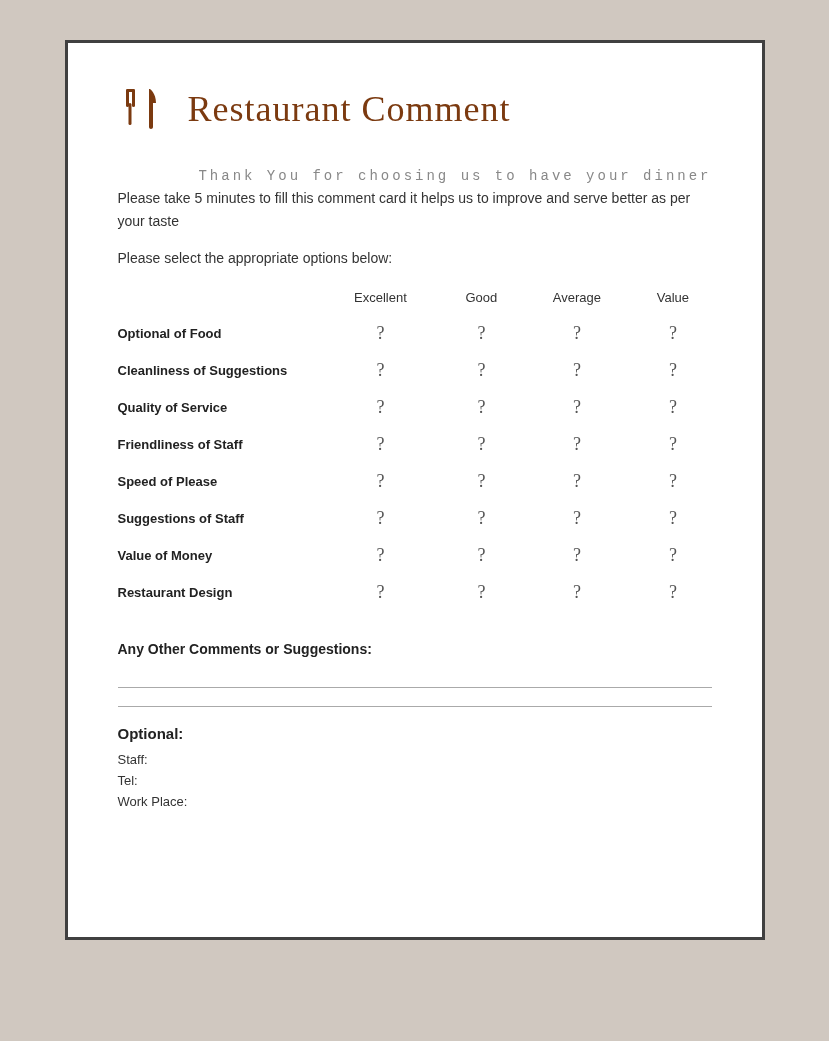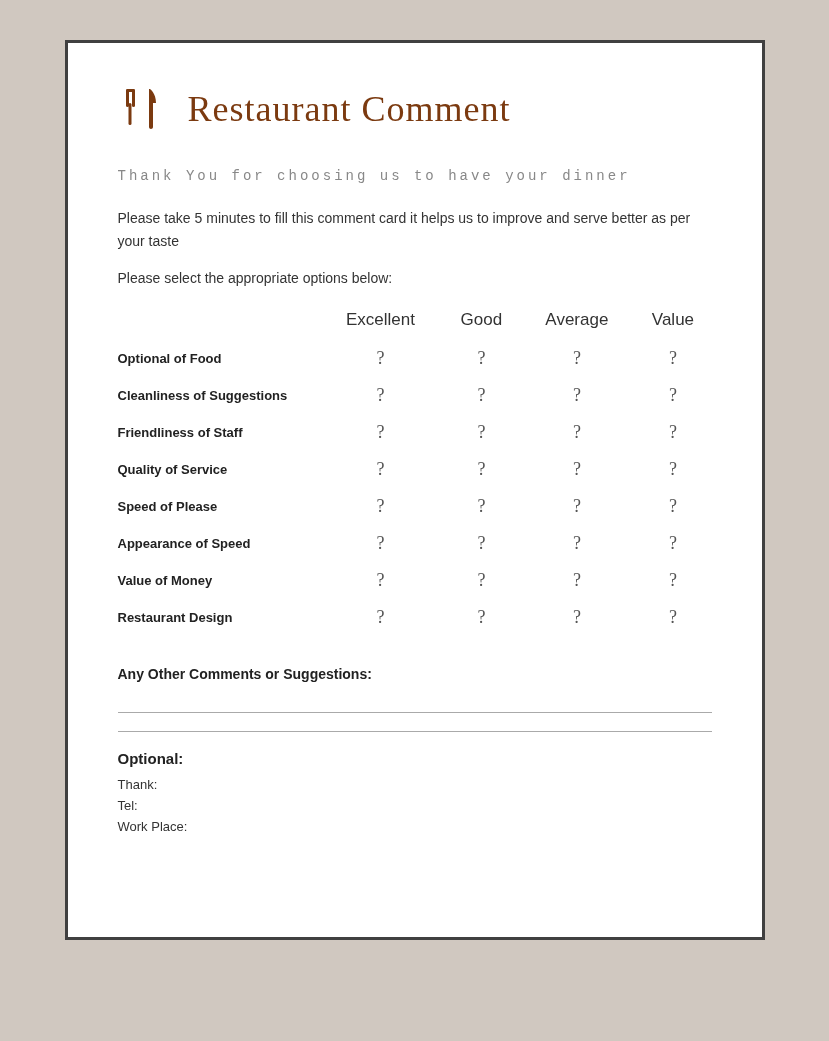--- a/index.html
+++ b/index.html
@@ -37,25 +37,24 @@
       height: 52px;
     }
     .title {
       font-size: 36px;
       color: #7B3A10;
       font-family: Georgia, serif;
       letter-spacing: 1px;
       font-weight: normal;
     }
     .subtitle {
-      text-align: left;
+      text-align: right;
       color: #888;
       font-size: 14px;
       letter-spacing: 3px;
-      margin-bottom: 20px;
       font-family: 'Courier New', monospace;
       line-height: 1.6;
     }
     .description {
       font-size: 14px;
       color: #333;
       margin-bottom: 18px;
       line-height: 1.6;
       font-family: Arial, sans-serif;
     }
@@ -65,21 +64,21 @@
       margin-bottom: 24px;
       font-family: Arial, sans-serif;
     }
     .ratings-table {
       width: 100%;
       border-collapse: collapse;
       margin-bottom: 30px;
     }
     .ratings-table .col-header {
       text-align: center;
-      font-size: 17px;
+      font-size: 13px;
       color: #333;
       padding-bottom: 10px;
       font-family: Arial, sans-serif;
       font-weight: normal;
     }
     .ratings-table .row-label {
       font-size: 13px;
       font-weight: bold;
       color: #222;
       padding: 10px 0;
@@ -172,42 +171,42 @@
         <td class="rating-cell">?</td>
       </tr>
       <tr>
         <td class="row-label">Cleanliness of Suggestions</td>
         <td class="rating-cell">?</td>
         <td class="rating-cell">?</td>
         <td class="rating-cell">?</td>
         <td class="rating-cell">?</td>
       </tr>
       <tr>
+        <td class="row-label">Quality of Service</td>
+        <td class="rating-cell">?</td>
+        <td class="rating-cell">?</td>
+        <td class="rating-cell">?</td>
+        <td class="rating-cell">?</td>
+      </tr>
+      <tr>
         <td class="row-label">Friendliness of Staff</td>
         <td class="rating-cell">?</td>
         <td class="rating-cell">?</td>
         <td class="rating-cell">?</td>
         <td class="rating-cell">?</td>
       </tr>
       <tr>
-        <td class="row-label">Quality of Service</td>
-        <td class="rating-cell">?</td>
-        <td class="rating-cell">?</td>
-        <td class="rating-cell">?</td>
-        <td class="rating-cell">?</td>
-      </tr>
-      <tr>
         <td class="row-label">Speed of Please</td>
         <td class="rating-cell">?</td>
         <td class="rating-cell">?</td>
         <td class="rating-cell">?</td>
         <td class="rating-cell">?</td>
       </tr>
       <tr>
-        <td class="row-label">Appearance of Speed</td>
+        <td class="row-label">Suggestions of Staff</td>
         <td class="rating-cell">?</td>
         <td class="rating-cell">?</td>
         <td class="rating-cell">?</td>
         <td class="rating-cell">?</td>
       </tr>
       <tr>
         <td class="row-label">Value of Money</td>
         <td class="rating-cell">?</td>
         <td class="rating-cell">?</td>
         <td class="rating-cell">?</td>
@@ -224,17 +223,17 @@
   </table>
 
   <div class="section-comments">
     <p class="comments-label">Any Other Comments or Suggestions:</p>
     <div class="comments-line"></div>
     <div class="comments-line"></div>
   </div>
 
   <div class="optional-section">
     <p class="optional-title">Optional:</p>
-    <p class="optional-field">Thank:</p>
+    <p class="optional-field">Staff:</p>
     <p class="optional-field">Tel:</p>
     <p class="optional-field">Work Place:</p>
   </div>
 </div>
 
 </body></html>

